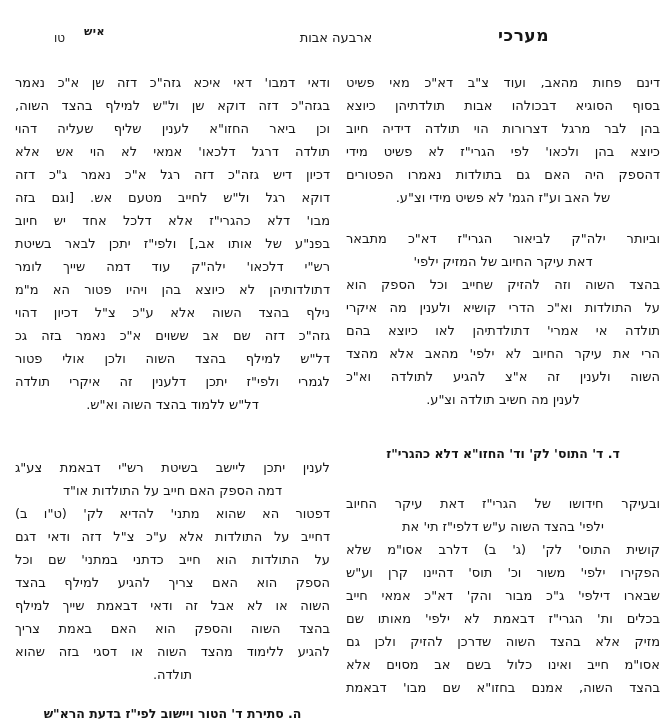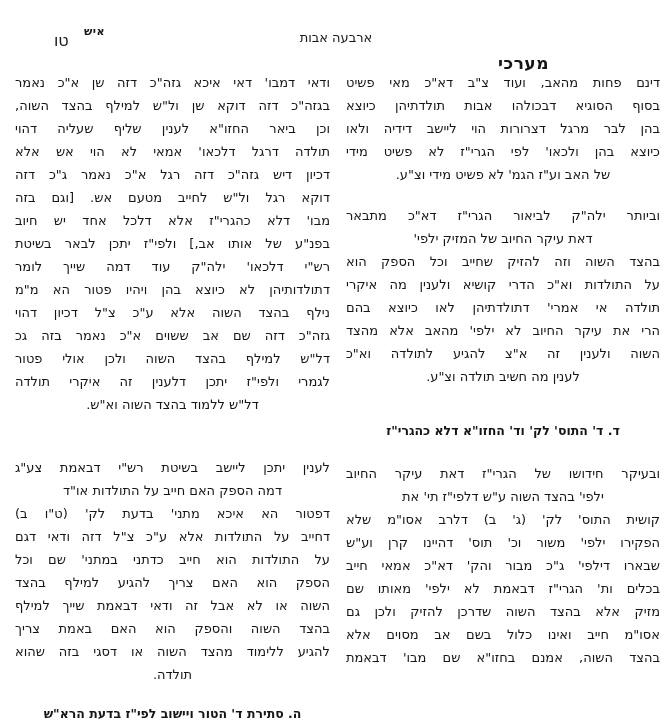--- a/index.html
+++ b/index.html
@@ -15,24 +15,24 @@
     color: #161616;
     font-family: "DejaVu Sans", sans-serif;
     overflow: hidden;
   }
   
   .hdr {
     position: absolute;
     direction: rtl;
     white-space: nowrap;
   }
-  .hdr-title-right { top: 25px; left: 498px; font-size: 17px; font-weight: 700; letter-spacing: .5px; margin-top: 28px; }
+  .hdr-title-right { top: 25px; left: 498px; font-size: 17px; font-weight: 700; letter-spacing: .5px; }
   .hdr-title-center { top: 30px; left: 0; width: 672px; text-align: center; font-size: 13px; }
   .hdr-title-left { top: 25px; left: 84px; font-size: 11px; font-weight: 700; letter-spacing: .5px; }
-  .hdr-page-number { top: 31px; left: 54px; font-size: 16px; }
+  .hdr-page-number { top: 31px; left: 54px; font-size: 12px; }
   
   .col {
     position: absolute;
     top: 71px;
     direction: rtl;
     font-size: 13px;
     line-height: 23px;
   }
   .col-right { left: 346px; width: 314px; }
   .col-left  { left: 15px;  width: 315px; }
@@ -47,40 +47,41 @@
   }
   .para { margin: 0; }
   .col-right .para + .para { margin-top: 18px; }
   .col-left  .para + .para { margin-top: 40px; }
   .heading {
     font-weight: 700;
     font-size: 12.5px;
     line-height: 19px;
     text-align: center;
   }
-  .col-right .heading { margin-top: 33px; margin-bottom: 22px; }
+  .col-right .heading { margin-top: 33px; margin-bottom: 29px; }
   .col-left  .heading { margin-top: 18px; }
   b { font-weight: 400; }
 </style>
 </head>
 <body>
 
 <div class="page">
 
   <div class="hdr hdr-title-right">מערכי</div>
   <div class="hdr hdr-title-center">ארבעה אבות</div>
   <div class="hdr hdr-title-left">איש</div>
   <div class="hdr hdr-page-number">טו</div>
 
   <div class="col col-right" id="col-right">
       <div class="para">
         <div class="line">דינם פחות מהאב, ועוד צ"ב דא"כ מאי פשיט</div>
         <div class="line">בסוף הסוגיא דבכולהו אבות תולדתיהן כיוצא</div>
-        <div class="line">בהן לבר מרגל דצרורות הוי ליישב דידיה ולאו</div>
+        <div class="line">בהן לבר מרגל דצרורות הוי תולדה דידיה חיוב</div>
         <div class="line">כיוצא בהן ולכאו' לפי הגרי"ז לא פשיט מידי</div>
+        <div class="line">דהספק היה האם גם בתולדות נאמרו הפטורים</div>
         <div class="line c">של האב וע"ז הגמ' לא פשיט מידי וצ"ע.</div>
       </div>
       <div class="para">
         <div class="line"><b>וביותר</b> ילה"ק לביאור הגרי"ז דא"כ מתבאר</div>
         <div class="line c">דאת עיקר החיוב של המזיק ילפי'</div>
         <div class="line">בהצד השוה וזה להזיק שחייב וכל הספק הוא</div>
         <div class="line">על התולדות וא"כ הדרי קושיא ולענין מה איקרי</div>
         <div class="line">תולדה אי אמרי' דתולדתיהן לאו כיוצא בהם</div>
         <div class="line">הרי את עיקר החיוב לא ילפי' מהאב אלא מהצד</div>
         <div class="line">השוה ולענין זה א"צ להגיע לתולדה וא"כ</div>
@@ -113,21 +114,21 @@
         <div class="line">דתולדותיהן לא כיוצא בהן ויהיו פטור הא מ"מ</div>
         <div class="line">נילף בהצד השוה אלא ע"כ צ"ל דכיון דהוי</div>
         <div class="line">גזה"כ דזה שם אב ששוים א"כ נאמר בזה גכ</div>
         <div class="line">דל"ש למילף בהצד השוה ולכן אולי פטור</div>
         <div class="line">לגמרי ולפי"ז יתכן דלענין זה איקרי תולדה</div>
         <div class="line c">דל"ש ללמוד בהצד השוה וא"ש.</div>
       </div>
       <div class="para">
         <div class="line"><b>לענין</b> יתכן ליישב בשיטת רש"י דבאמת צע"ג</div>
         <div class="line c">דמה הספק האם חייב על התולדות או"ד</div>
-        <div class="line">דפטור הא איכא מתני' בדעת לק' (ט"ו ב)</div>
+        <div class="line">דפטור הא שהוא מתני' להדיא לק' (ט"ו ב)</div>
         <div class="line">דחייב על התולדות אלא ע"כ צ"ל דזה ודאי דגם</div>
         <div class="line">על התולדות הוא חייב כדתני במתני' שם וכל</div>
         <div class="line">הספק הוא האם צריך להגיע למילף בהצד</div>
         <div class="line">השוה או לא אבל זה ודאי דבאמת שייך למילף</div>
         <div class="line">בהצד השוה והספק הוא האם באמת צריך</div>
         <div class="line">להגיע ללימוד מהצד השוה או דסגי בזה שהוא</div>
         <div class="line c">תולדה.</div>
       </div>
       <div class="heading">ה. סתירת ד' הטור ויישוב לפי"ז בדעת הרא"ש</div>
     </div>

